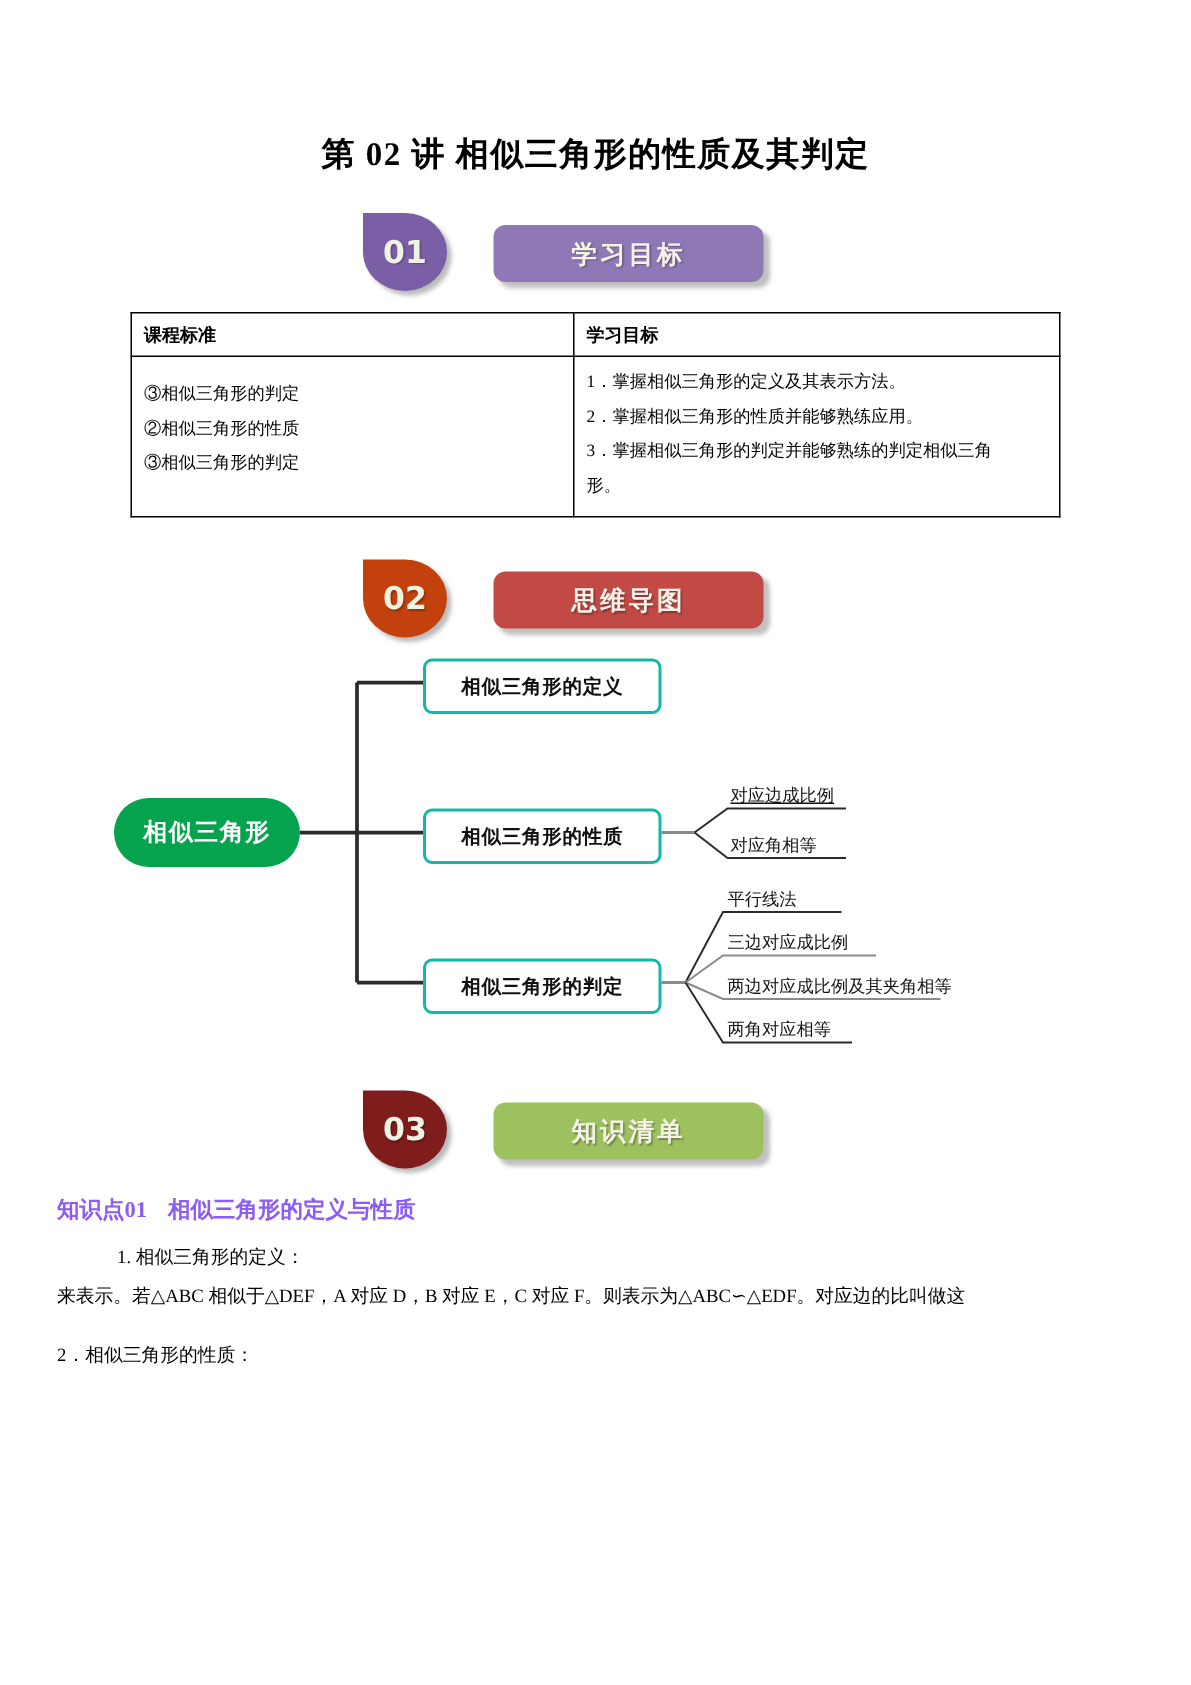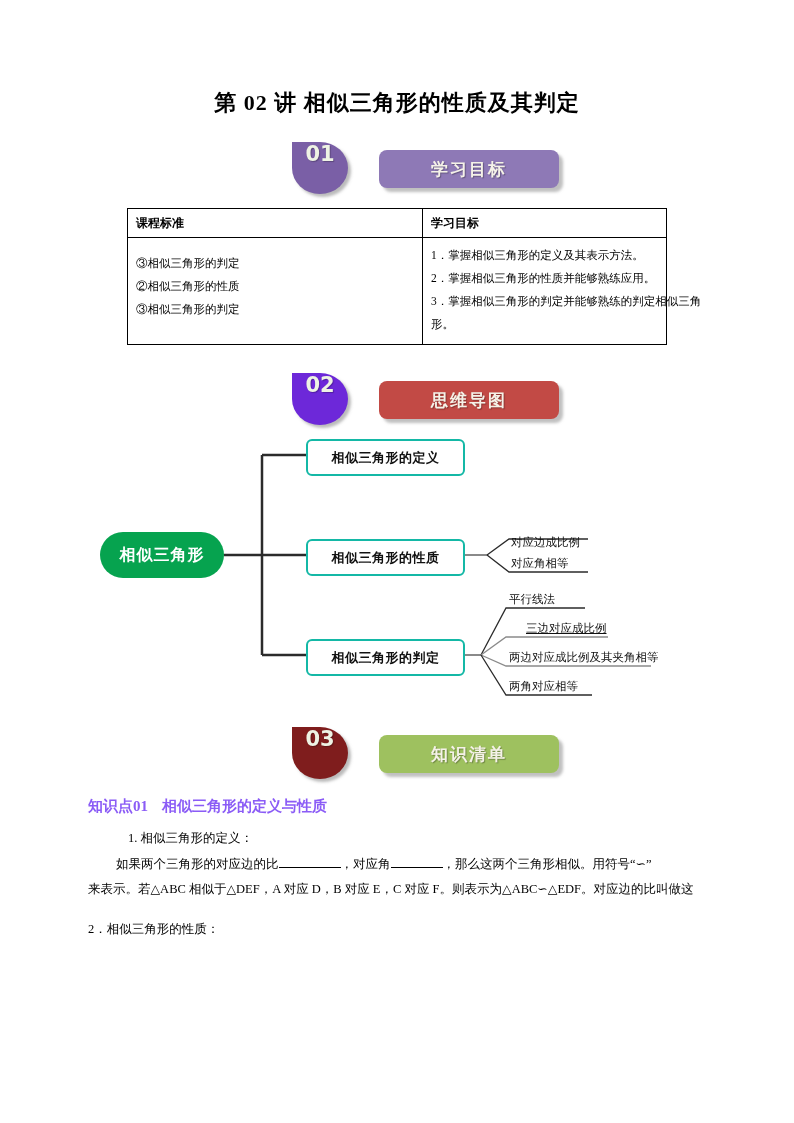--- a/index.html
+++ b/index.html
@@ -13,21 +13,21 @@
     position: relative;
     font-family: "Liberation Serif", "DejaVu Serif", serif;
     color: #000;
     overflow: hidden;
   }
   .page {
     position: relative;
     width: 794px;
     height: 1123px;
     box-sizing: border-box;
-    padding: 0 88px;
+    padding: 0 38px;
   }
 
   
   .doc-title {
     text-align: center;
     font-size: 22px;
     font-weight: bold;
     letter-spacing: 1px;
     margin: 0;
     padding-top: 88px;
@@ -41,20 +41,21 @@
     margin-top: 22px;
   }
   .banner-badge {
     position: absolute;
     left: 204px;
     top: 2px;
     width: 56px;
     height: 52px;
     border-radius: 0 50% 50% 50%;
     display: flex;
+    align-items: center;
     justify-content: center;
     box-shadow: 3px 3px 3px rgba(120,120,120,0.5);
     z-index: 2;
   }
   .banner-badge span {
     font-family: "DejaVu Sans", sans-serif;
     font-weight: bold;
     font-size: 21px;
     color: #eef3e4;
     letter-spacing: 0px;
@@ -76,21 +77,21 @@
     font-family: "Liberation Sans", "DejaVu Sans", sans-serif;
     font-weight: bold;
     font-size: 17px;
     color: #f5f2e8;
     letter-spacing: 2px;
     text-shadow: 1px 1px 1px rgba(0,0,0,0.3);
   }
 
   
   table.goals {
-    width: 540px;
+    width: 620px;
     margin: 10px auto 0 auto;
     border-collapse: collapse;
     table-layout: fixed;
   }
   table.goals td, table.goals th {
     border: 1px solid #000;
     vertical-align: top;
     padding: 6px 8px 8px 8px;
     font-size: 11.5px;
     line-height: 2.0;
@@ -218,21 +219,21 @@
         <div>1．掌握相似三角形的定义及其表示方法。</div>
         <div>2．掌握相似三角形的性质并能够熟练应用。</div>
         <div>3．掌握相似三角形的判定并能够熟练的判定相似三角</div>
         <div>形。</div>
       </td>
     </tr>
   </tbody>
     </table>
 
   <div class="banner" style="margin-top:26px;">
-    <div class="banner-badge" style="background:#6d28d9;">
+    <div class="banner-badge" style="background:#c2410c;">
       <span>02</span>
     </div>
     <div class="banner-label" style="background:#c24a45;">
       <span>思维导图</span>
     </div>
   </div>
 
   <div class="mindmap">
     <svg class="mm-svg" width="666" height="290">
 
@@ -264,45 +265,44 @@
     <div class="mm-node" style="left:218px; top:6px;">
       <span>相似三角形的定义</span>
     </div>
     <div class="mm-node" style="left:218px; top:206px;">
       <span>相似三角形的判定</span>
     </div>
     <div class="mm-node" style="left:218px; top:106px;">
       <span>相似三角形的性质</span>
     </div>
 
-    <div class="mm-leaf" style="left:423px; top:102px;">对应边成比例</div>
+    <div class="mm-leaf" style="left:423px; top:90px;text-decoration:underline;">对应边成比例</div>
     <div class="mm-leaf" style="left:423px; top:123px;">对应角相等</div>
 
     <div class="mm-leaf" style="left:421px; top:159px;">平行线法</div>
-    <div class="mm-leaf" style="left:438px; top:188px;text-decoration:underline;">三边对应成比例</div>
+    <div class="mm-leaf" style="left:421px; top:188px;">三边对应成比例</div>
     <div class="mm-leaf" style="left:421px; top:217px;">两边对应成比例及其夹角相等</div>
     <div class="mm-leaf" style="left:421px; top:246px;">两角对应相等</div>
   </div>
 
   <div class="banner" style="margin-top:2px;">
     <div class="banner-badge" style="background:#7f1d1d;">
       <span>03</span>
     </div>
     <div class="banner-label" style="background:#9ec15f;">
       <span>知识清单</span>
     </div>
   </div>
 
   <div class="kp-heading">
     <span class="kp-num">知识点01</span><span>相似三角形的定义与性质</span>
   </div>
 
   <p class="body-line" style="margin-top:10px;margin-left:40px;">1. 相似三角形的定义：</p>
 
-  <p class="body-line indent"><span>如果两个三角形的对应边的比</span><span class="blank w1"></span><span>，对应角</span><span class="blank w2"></span><span>，那么这两个三角形相似。用符号“∽”</span></p>
 
   <p class="body-line">来表示。若△ABC 相似于△DEF，A 对应 D，B 对应 E，C 对应 F。则表示为△ABC∽△EDF。对应边的比叫做这</p>
 
 
   <div class="gap"></div>
 
   <p class="body-line">2．相似三角形的性质：</p>
 
 </div>
 

